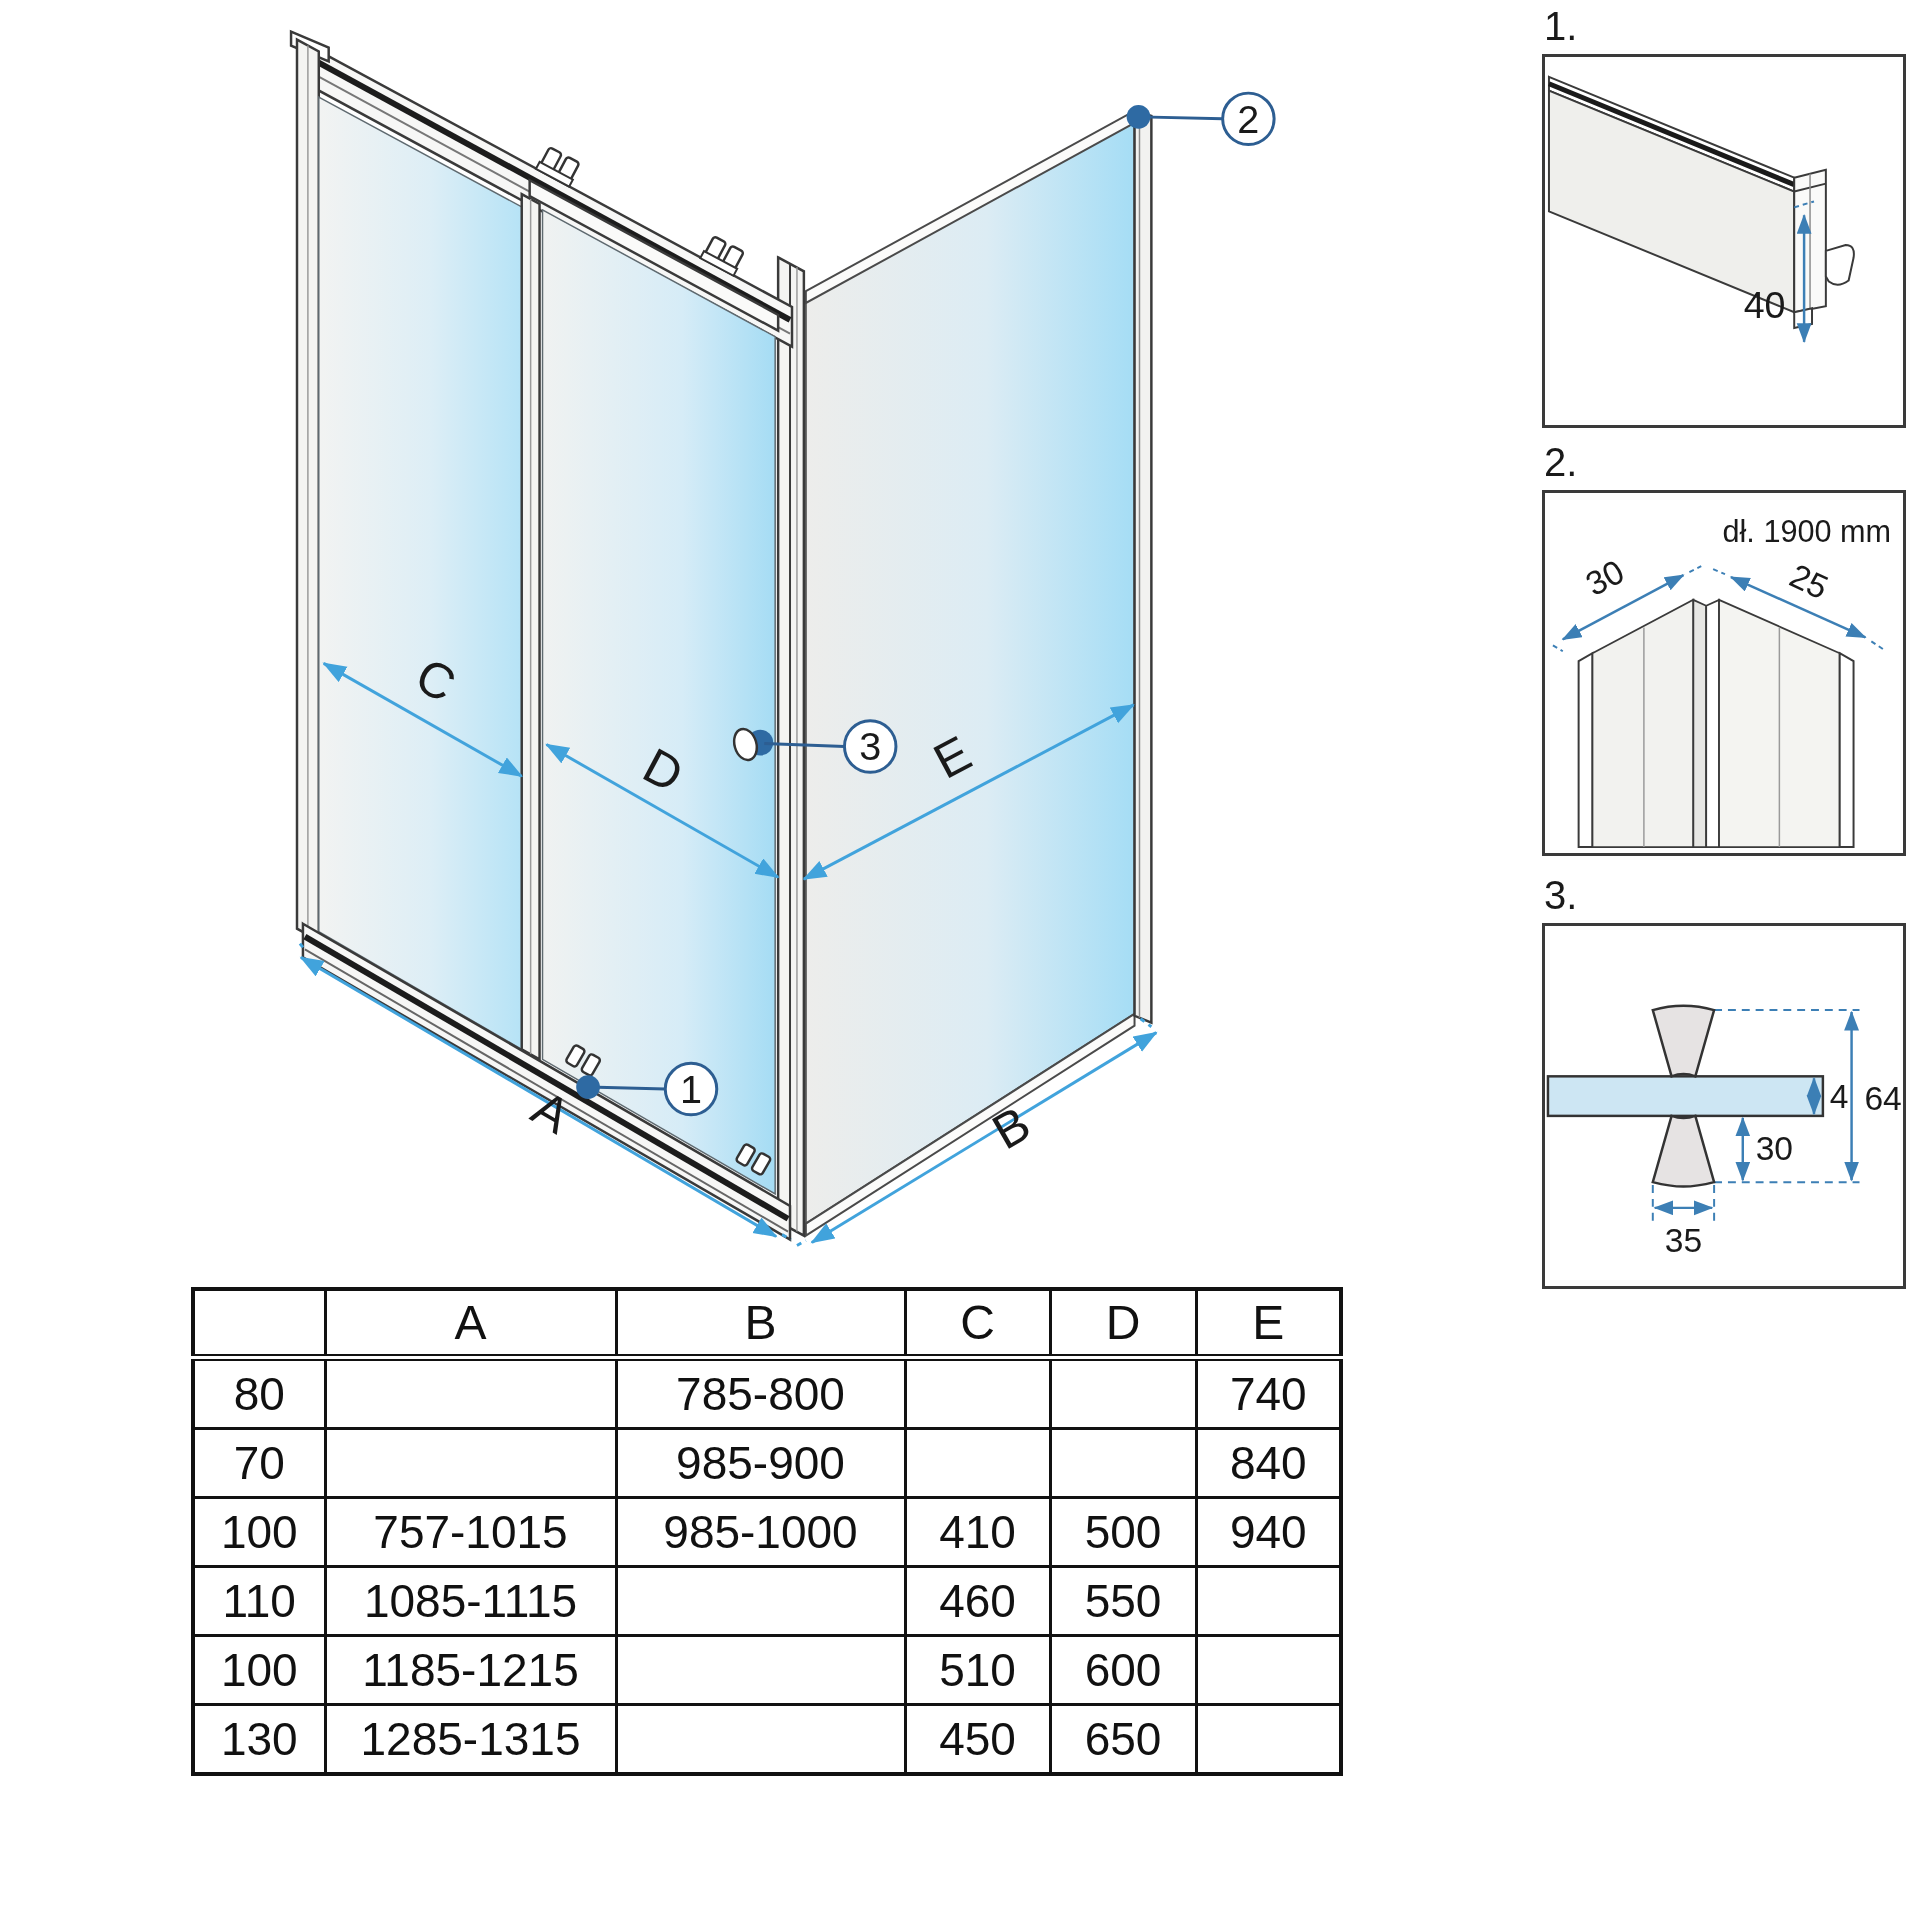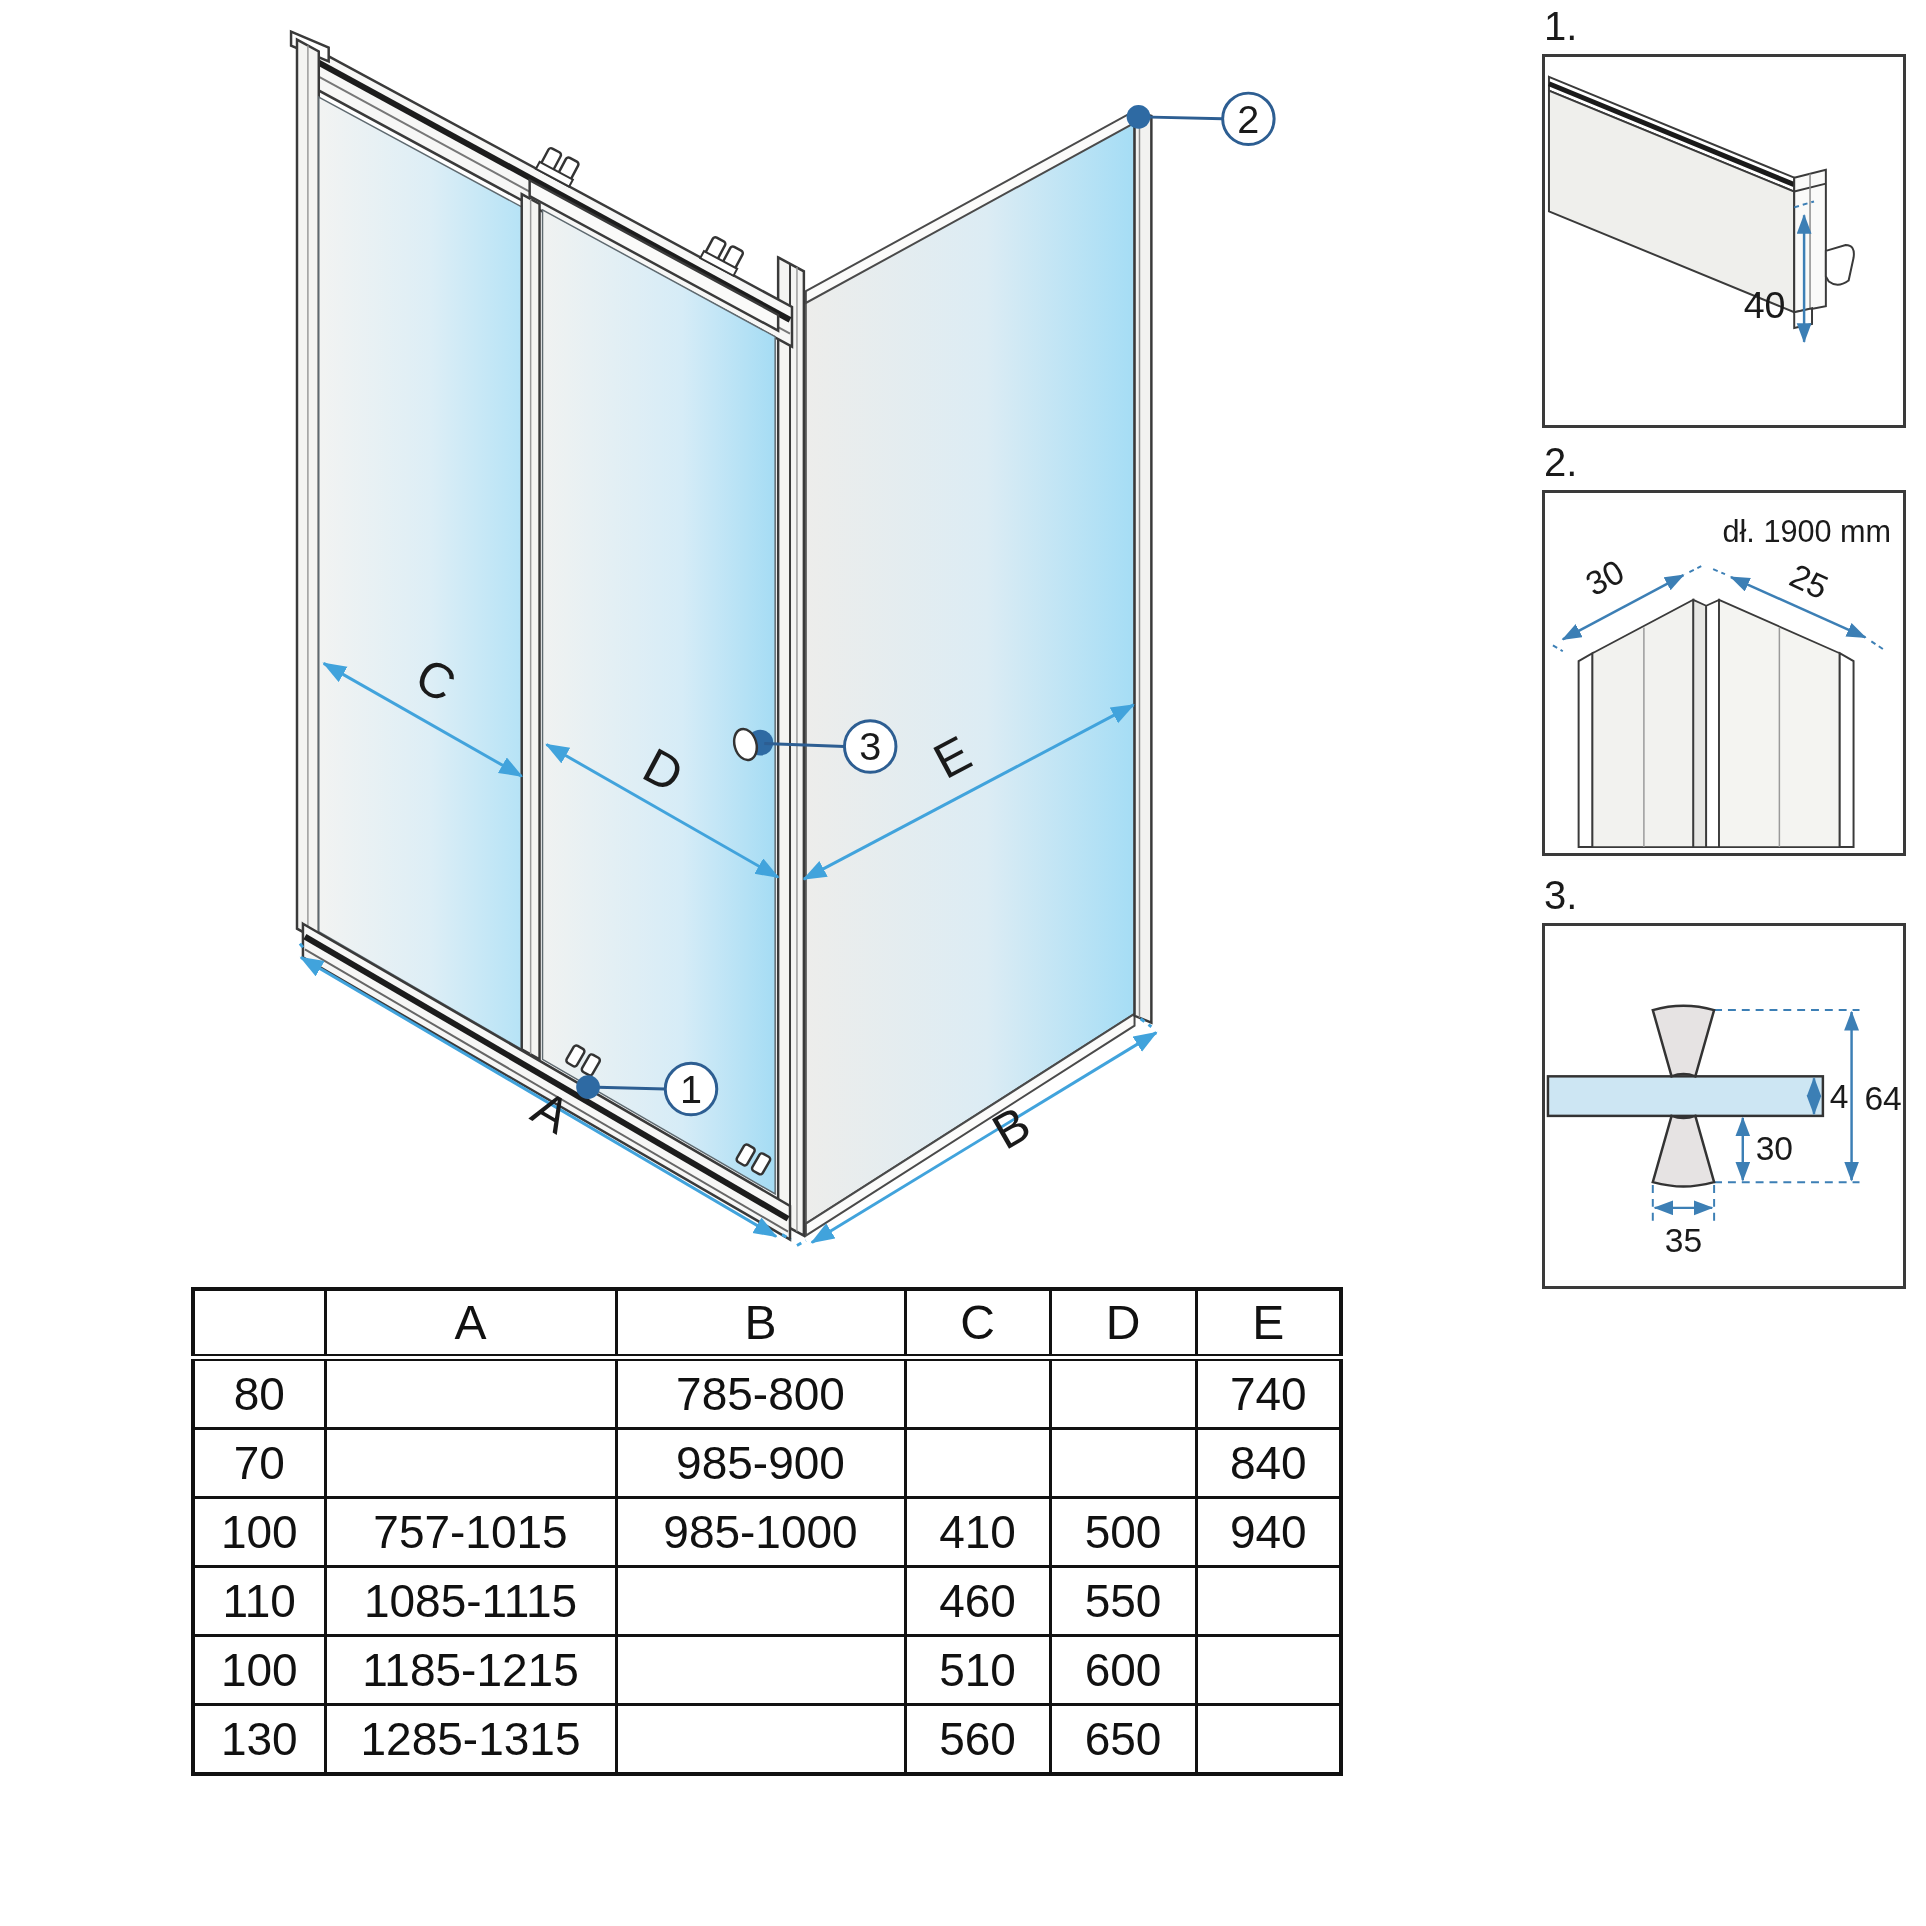--- a/index.html
+++ b/index.html
@@ -300,21 +300,21 @@
         <td>1185-1215</td>
         <td></td>
         <td>510</td>
         <td>600</td>
         <td></td>
       </tr>
       <tr>
         <td>130</td>
         <td>1285-1315</td>
         <td></td>
-        <td>560</td>
+        <td>450</td>
         <td>650</td>
         <td></td>
       </tr>
     </tbody>
   </table>
 
 </div>
 
 
 </body></html>

